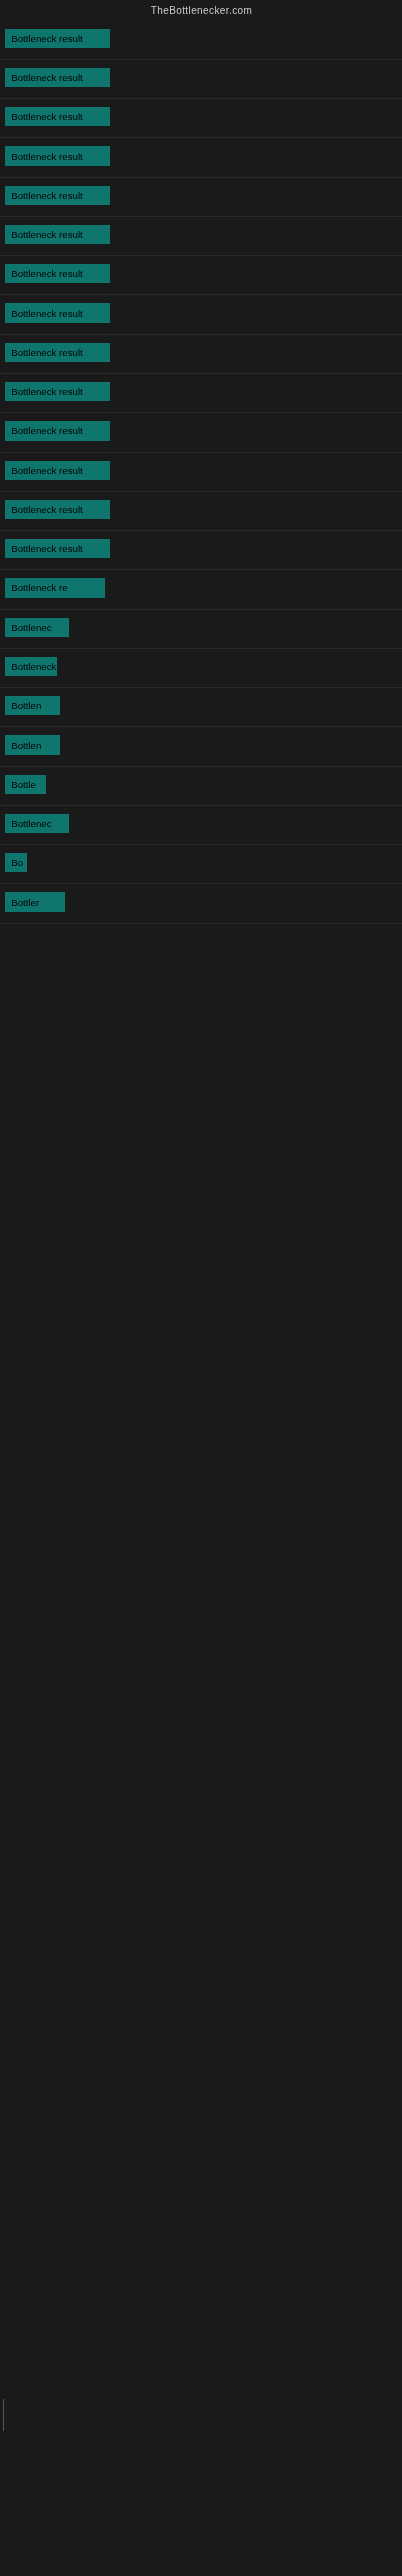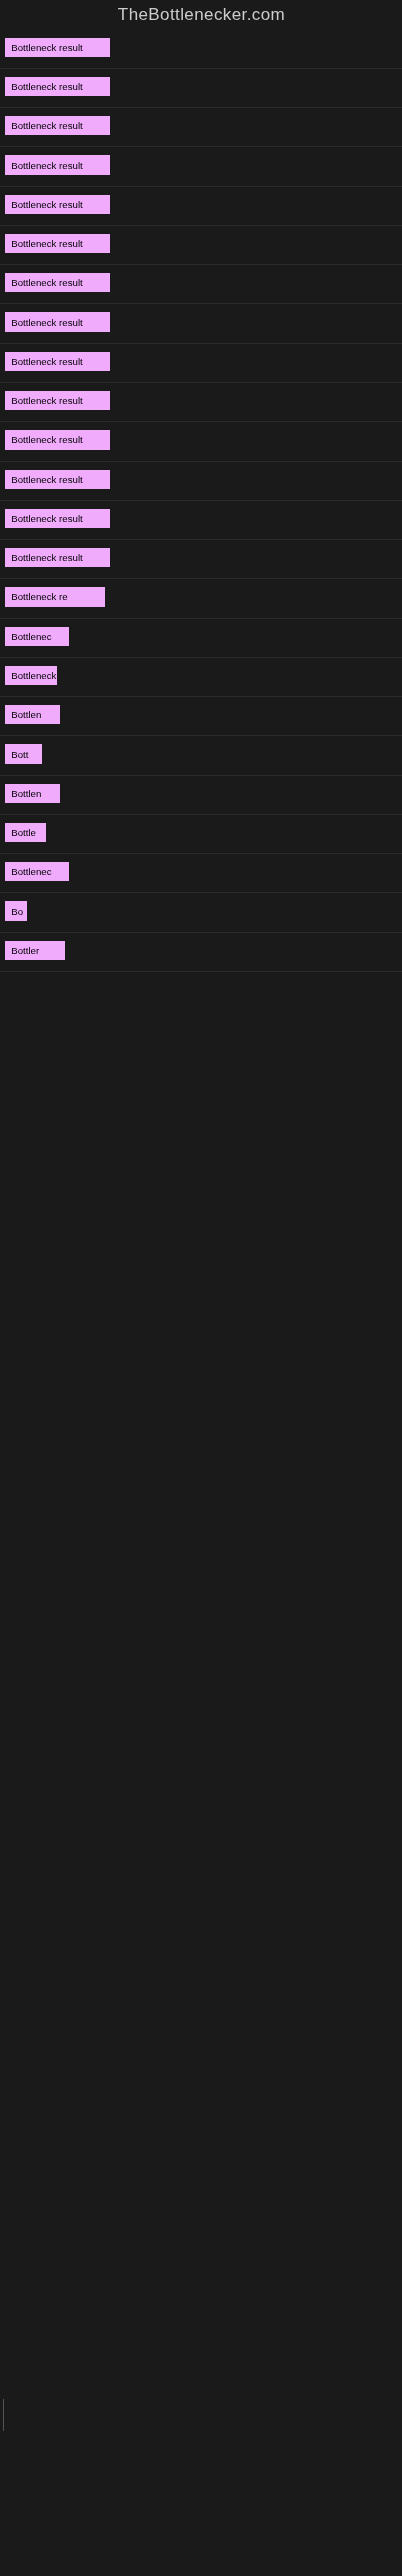--- a/index.html
+++ b/index.html
@@ -12,27 +12,27 @@
       background-color: #1a1a1a;
       width: 403px;
       min-height: 2576px;
       font-family: Arial, sans-serif;
       position: relative;
     }
 
     .site-title {
       text-align: center;
       color: #cccccc;
-      font-size: 17px;
+      font-size: 10px;
       padding: 4.8px 0;
       letter-spacing: 0.4px;
     }
 
     .bottleneck-bar {
-      background-color: #f0abfc;
+      background-color: #0f766e;
       color: #000000;
       font-size: 9.7px;
       font-weight: normal;
       padding: 3.2px 6.4px;
       white-space: nowrap;
       overflow: hidden;
       display: inline-block;
       margin: 1.6px 0 1.6px 1.6px;
       height: 19.3px;
       line-height: 13px;
@@ -71,21 +71,20 @@
     <div class="row"><span class="bottleneck-bar" style="width: 105px;">Bottleneck result</span></div>
     <div class="row"><span class="bottleneck-bar" style="width: 105px;">Bottleneck result</span></div>
     <div class="row"><span class="bottleneck-bar" style="width: 105px;">Bottleneck result</span></div>
     <div class="row"><span class="bottleneck-bar" style="width: 105px;">Bottleneck result</span></div>
     <div class="row"><span class="bottleneck-bar" style="width: 105px;">Bottleneck result</span></div>
     <div class="row"><span class="bottleneck-bar" style="width: 105px;">Bottleneck result</span></div>
     <div class="row"><span class="bottleneck-bar" style="width: 100px;">Bottleneck re</span></div>
     <div class="row"><span class="bottleneck-bar" style="width: 64px;">Bottlenec</span></div>
     <div class="row"><span class="bottleneck-bar" style="width: 52px;">Bottleneck r</span></div>
     <div class="row"><span class="bottleneck-bar" style="width: 55px;">Bottlen</span></div>
-    <div class="row"><span class="bottleneck-bar" style="width: 37px;">Bott</span></div>
     <div class="row"><span class="bottleneck-bar" style="width: 55px;">Bottlen</span></div>
     <div class="row"><span class="bottleneck-bar" style="width: 41px;">Bottle</span></div>
     <div class="row"><span class="bottleneck-bar" style="width: 64px;">Bottlenec</span></div>
     <div class="row"><span class="bottleneck-bar" style="width: 22.5px; text-align: right;">Bo</span></div>
     <div class="row"><span class="bottleneck-bar" style="width: 60px;">Bottler</span></div>
   </div>
 
 <div class="cursor-line"></div>
 
 

